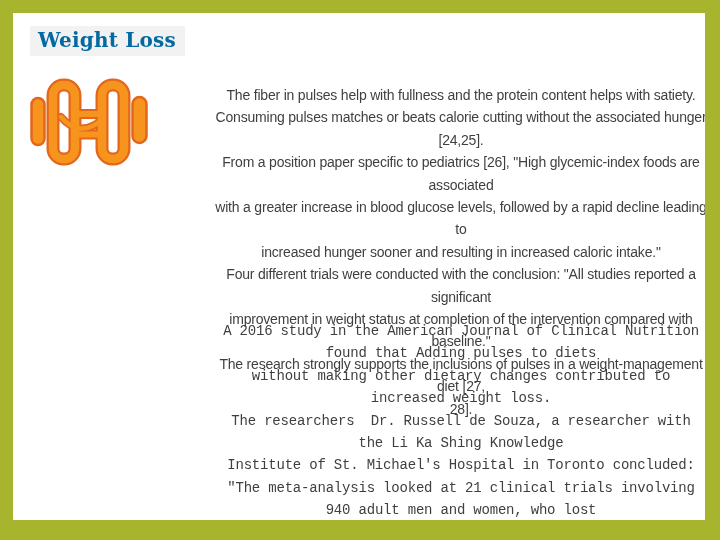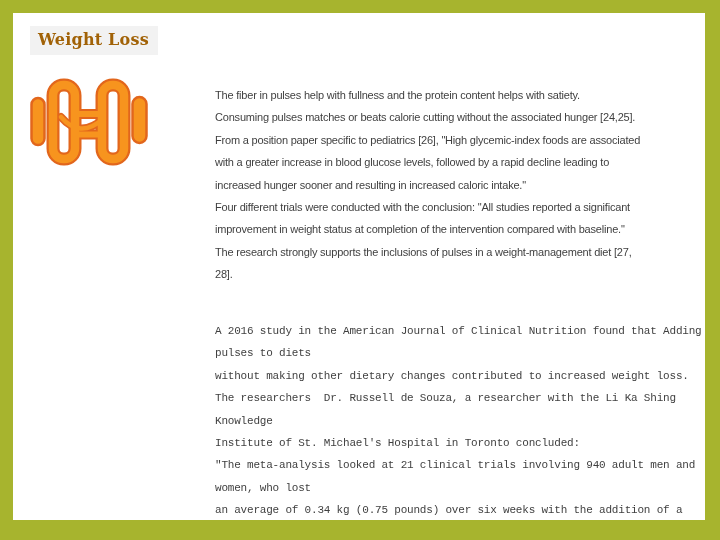--- a/index.html
+++ b/index.html
@@ -28,47 +28,48 @@
     position: absolute;
     left: 30px;
     top: 26px;
     background: #f2f2f2;
     padding: 4px 9px 5px 8px;
     z-index: 2;
   }
   .title-text {
     font-family: "DejaVu Serif", serif;
     font-weight: bold;
-    font-size: 16px;
+    font-size: 20px;
     line-height: 20px;
-    color: #a16207;
+    color: #0369a1;
     letter-spacing: 0.2px;
     white-space: nowrap;
   }
 
   .icon-wrap {
     position: absolute;
     left: 25px;
     top: 65px;
     width: 150px;
     height: 120px;
     z-index: 1;
   }
   .icon-wrap svg { display: block; width: 100%; height: 100%; }
 
   .para {
     position: absolute;
     left: 215px;
     width: 492px;
-    font-size: 11px;
+    font-size: 14px;
     letter-spacing: -0.2px;
     line-height: 22.4px;
     color: #3f3f3f;
     white-space: pre-wrap;
     z-index: 1;
+    text-align: center;
   }
   .para1 { top: 84px; }
   .para2 { top: 320px; font-family: Liberation Mono, monospace; }
 </style>
 </head>
 <body>
 
 <div class="canvas">
 
   <div class="frame"></div>

